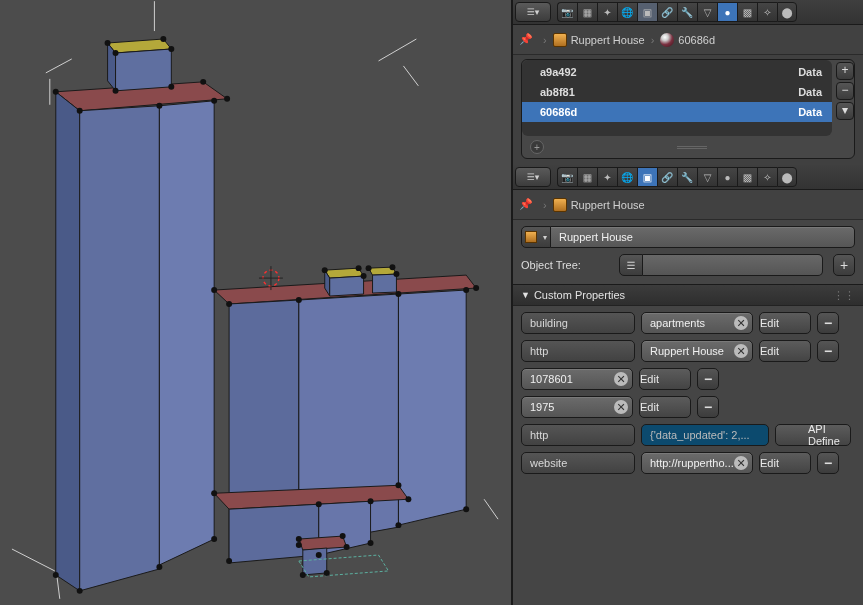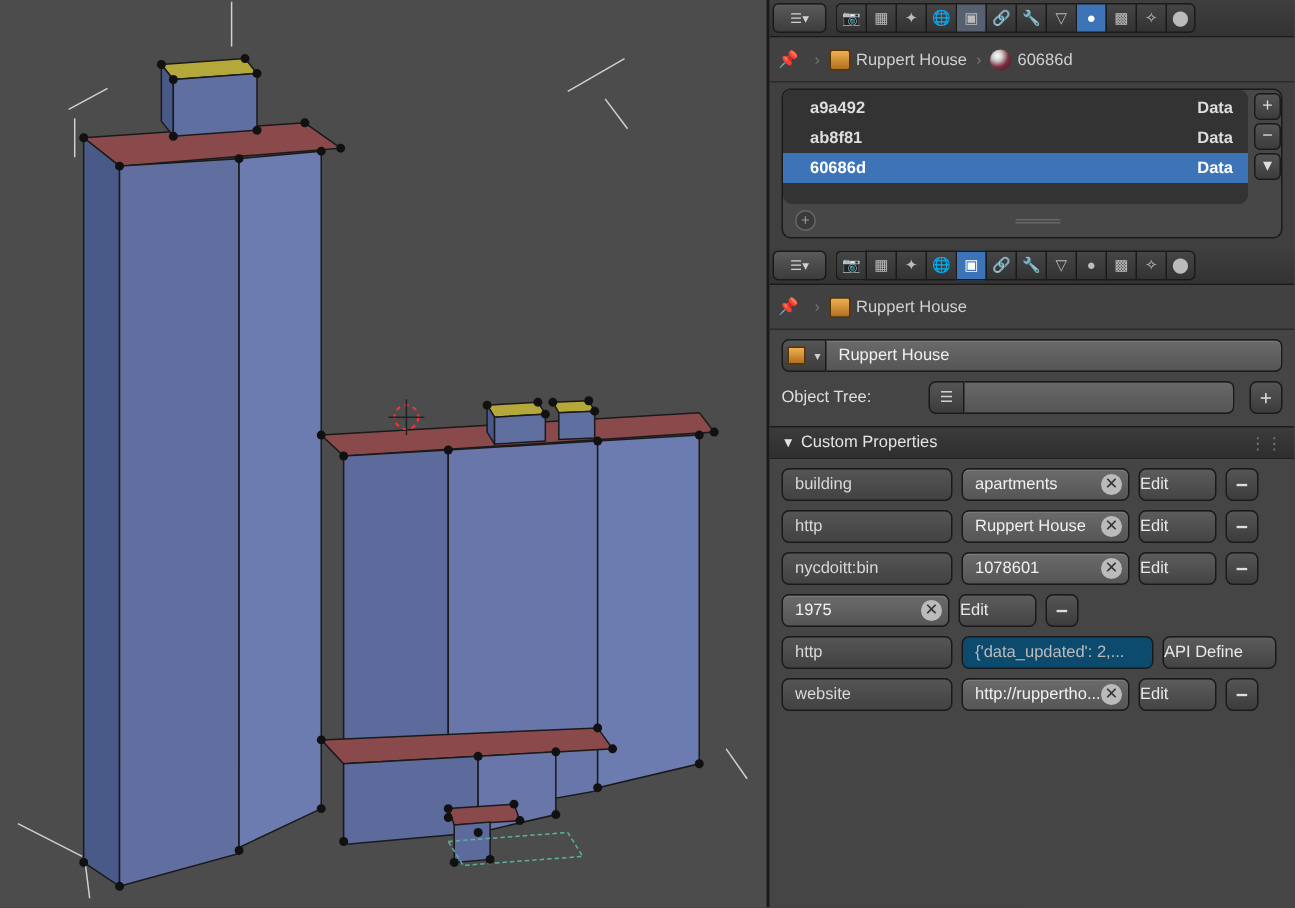--- a/index.html
+++ b/index.html
@@ -182,21 +182,21 @@
     flex:0 0 52px;height:22px;border:1px solid #1a1a1a;border-radius:5px;
     background:linear-gradient(#5c5c5c,#444);
     display:flex;align-items:center;color:#e8e8e8;
   }
   .prop-del{
     flex:0 0 22px;height:22px;border:1px solid #1a1a1a;border-radius:5px;
     background:linear-gradient(#555,#3c3c3c);
     display:flex;align-items:center;justify-content:center;color:#ddd;font-size:14px;font-weight:bold;
   }
   .prop-row.special .prop-val{background:#0c4a6e;box-shadow:none;color:#bbb;}
-  .prop-row.special .prop-edit{flex:0 0 76px;}
+  .prop-row.special .prop-edit{flex:0 0 76px;padding-left:32px;}
 </style>
 </head>
 <body>
 
 <div class="viewport">
 <svg viewBox="0 0 513 605">
 
   <g stroke="#d0d0d0" stroke-width="1" fill="none">
     <path d="M155 0 L155 30"></path>
     <path d="M380 60 L418 38"></path>
@@ -440,21 +440,20 @@
         <span>Ruppert House</span>
         <span class="x">✕</span>
       </div>
       <div class="prop-edit">
           <span>Edit</span>
         </div>
       <div class="prop-del">−</div>
     </div>
 
     <div class="prop-row">
-      <div class="prop-key">nycdoitt:bin</div>
       <div class="prop-val">
         <span>1078601</span>
         <span class="x">✕</span>
       </div>
       <div class="prop-edit">
           <span>Edit</span>
         </div>
       <div class="prop-del">−</div>
     </div>
 

